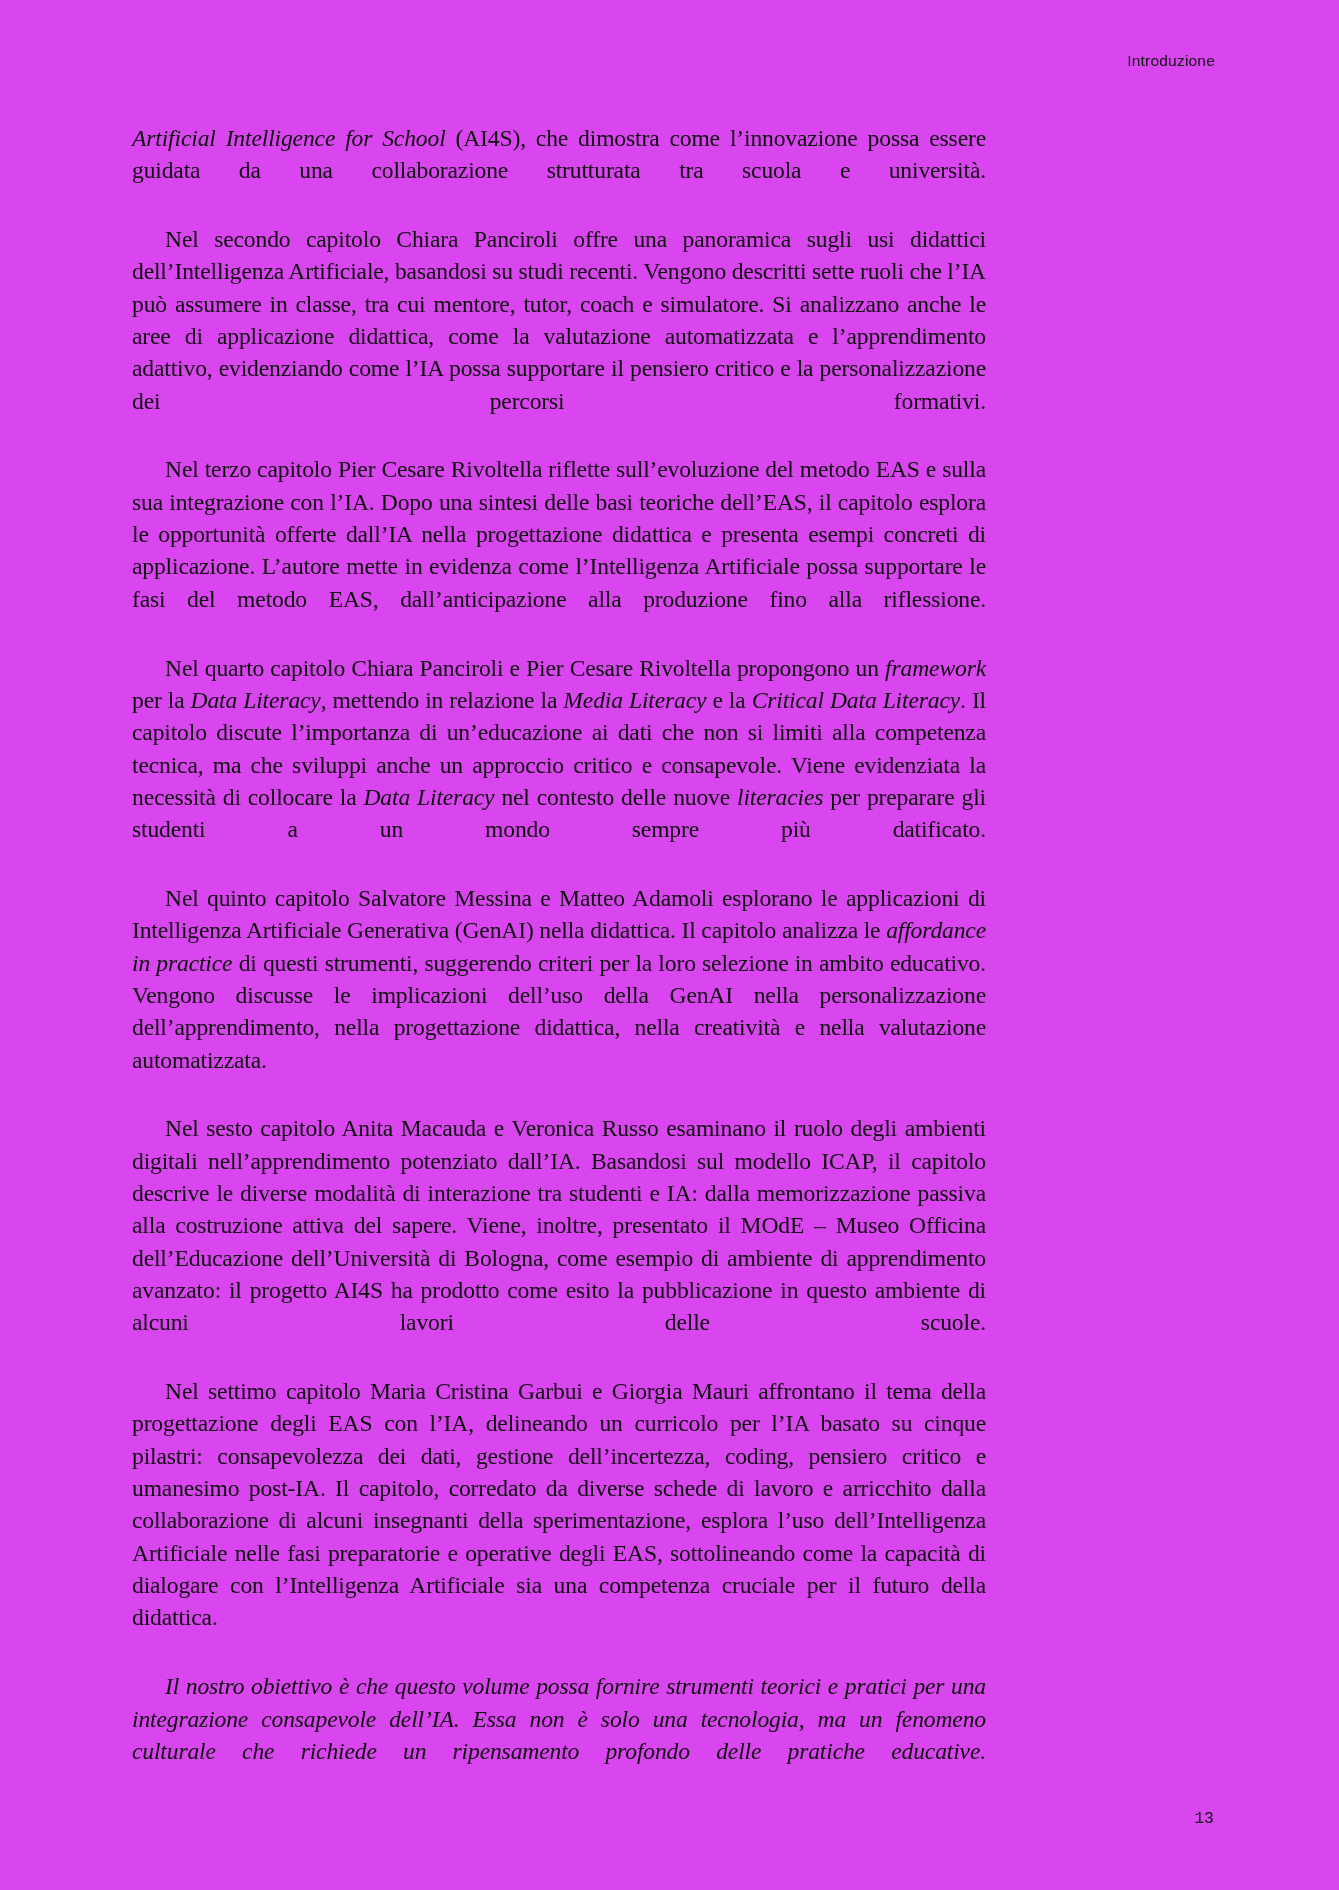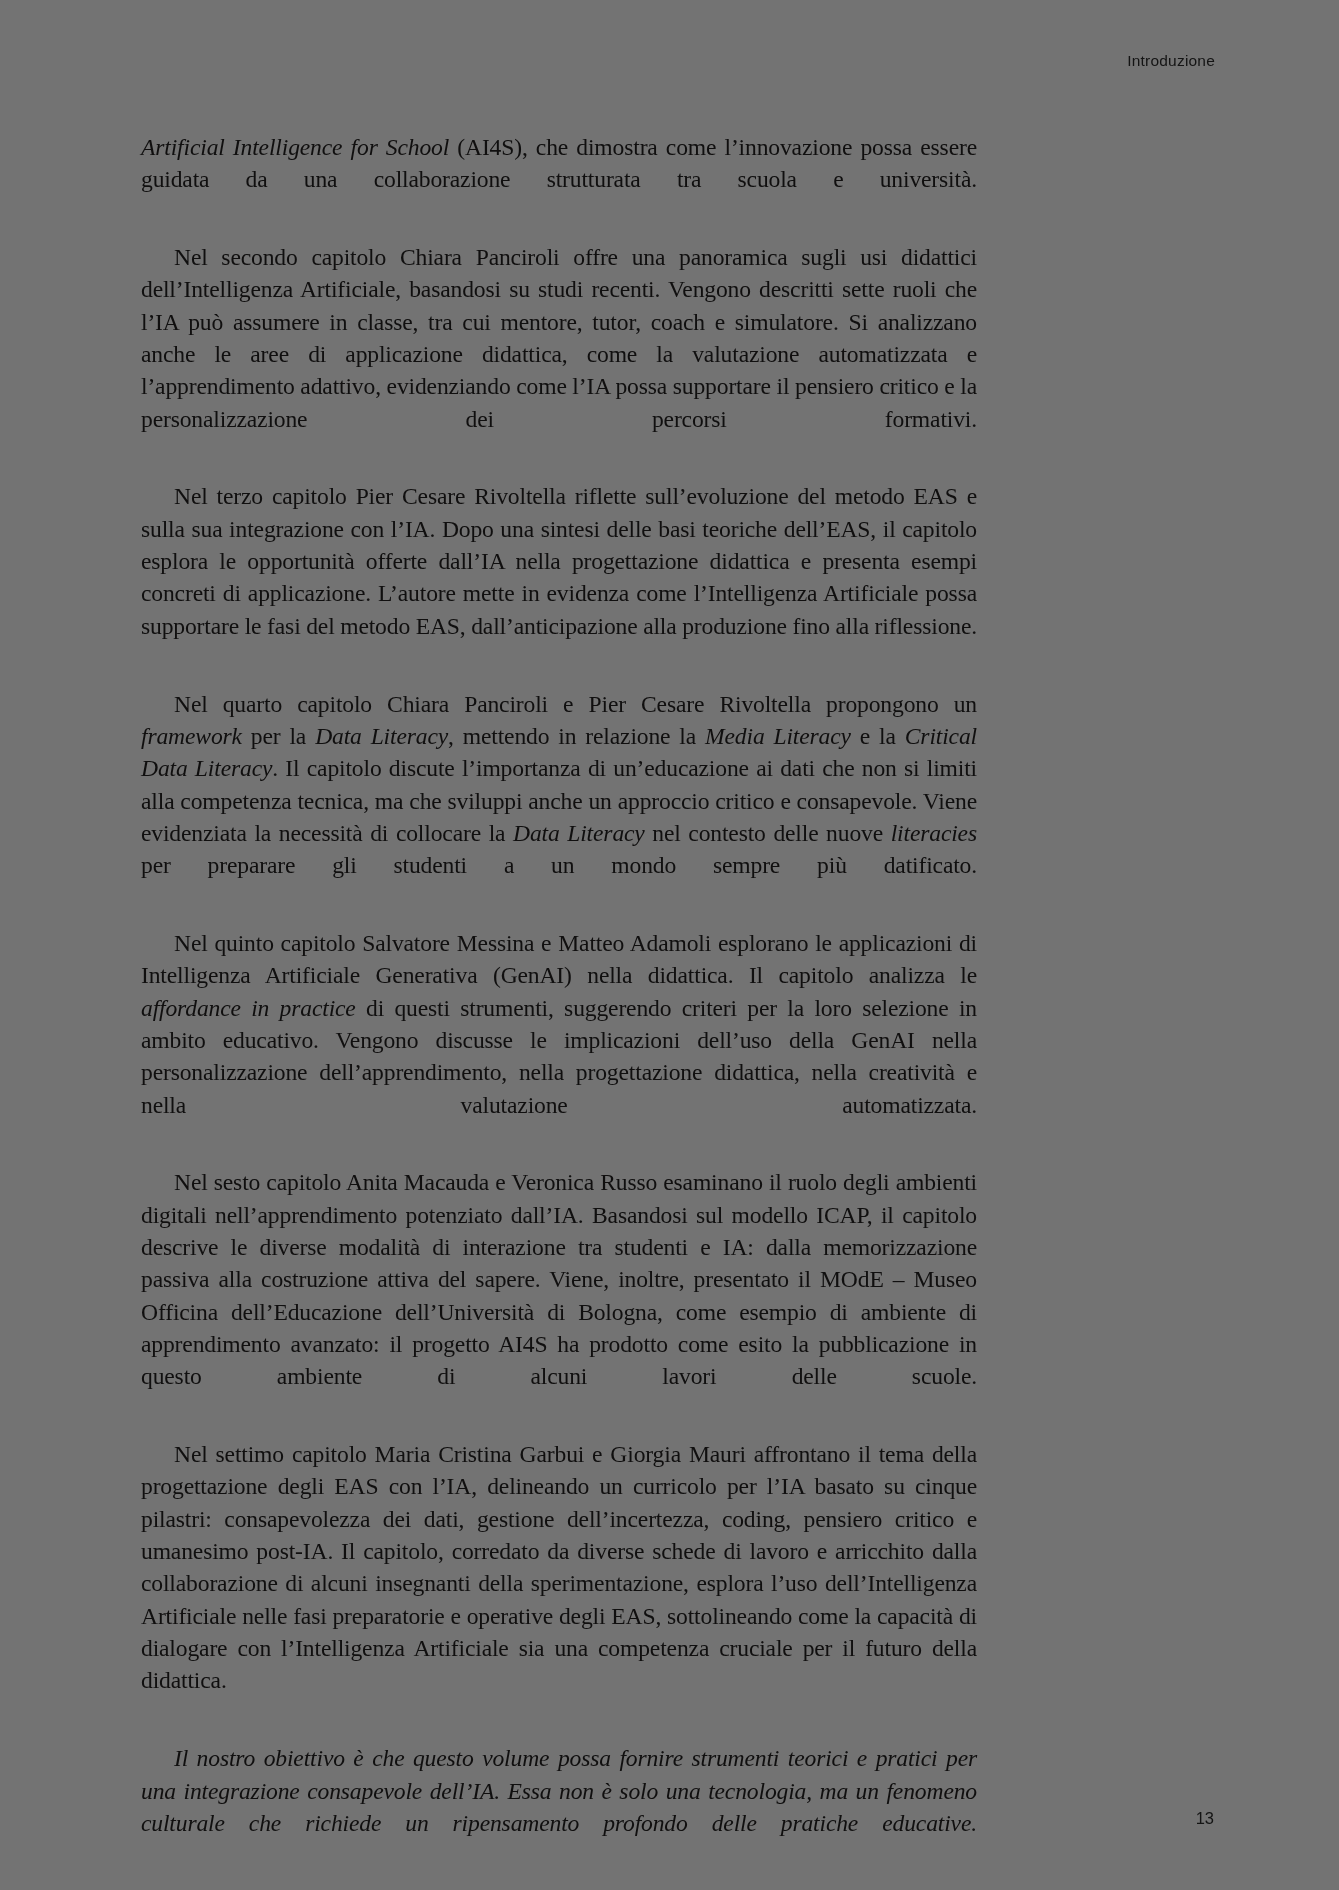--- a/index.html
+++ b/index.html
@@ -4,21 +4,21 @@
 <style>
   html, body {
     margin: 0;
     padding: 0;
     background: #ffffff;
   }
   .page {
     position: relative;
     width: 1339px;
     height: 1890px;
-    background: #737373;
+    background: #d946ef;
     margin: 0 auto;
     box-sizing: border-box;
     font-family: "Liberation Serif", "DejaVu Serif", serif;
     color: #100f0f;
     overflow: hidden;
   }
   .running-head {
     position: absolute;
     top: 52px;
     right: 124px;
@@ -28,21 +28,21 @@
     color: #141414;
     text-align: right;
   }
   .body-block {
     position: absolute;
     top: 118px;
     left: 128px;
     width: 862px;
   }
   p.para {
-    margin: 13px;
+    margin: 4px;
     padding: 0;
     font-size: 23.6px;
     line-height: 32.35px;
     text-align: justify;
     text-justify: inter-word;
     text-indent: 0;
     hyphens: none;
     word-spacing: -0.2px;
     letter-spacing: -0.15px;
   }
@@ -53,21 +53,21 @@
     text-align: justify;
     font-style: italic;
   }
   em {
     font-style: italic;
   }
   .page-number {
     position: absolute;
     bottom: 62px;
     right: 125px;
-    font-family: Liberation Sans, sans-serif;
+    font-family: Liberation Mono, monospace;
     font-size: 16.5px;
     color: #141414;
   }
   
   p.para::after {
     content: "";
     display: inline-block;
     width: 100%;
   }
 </style>

